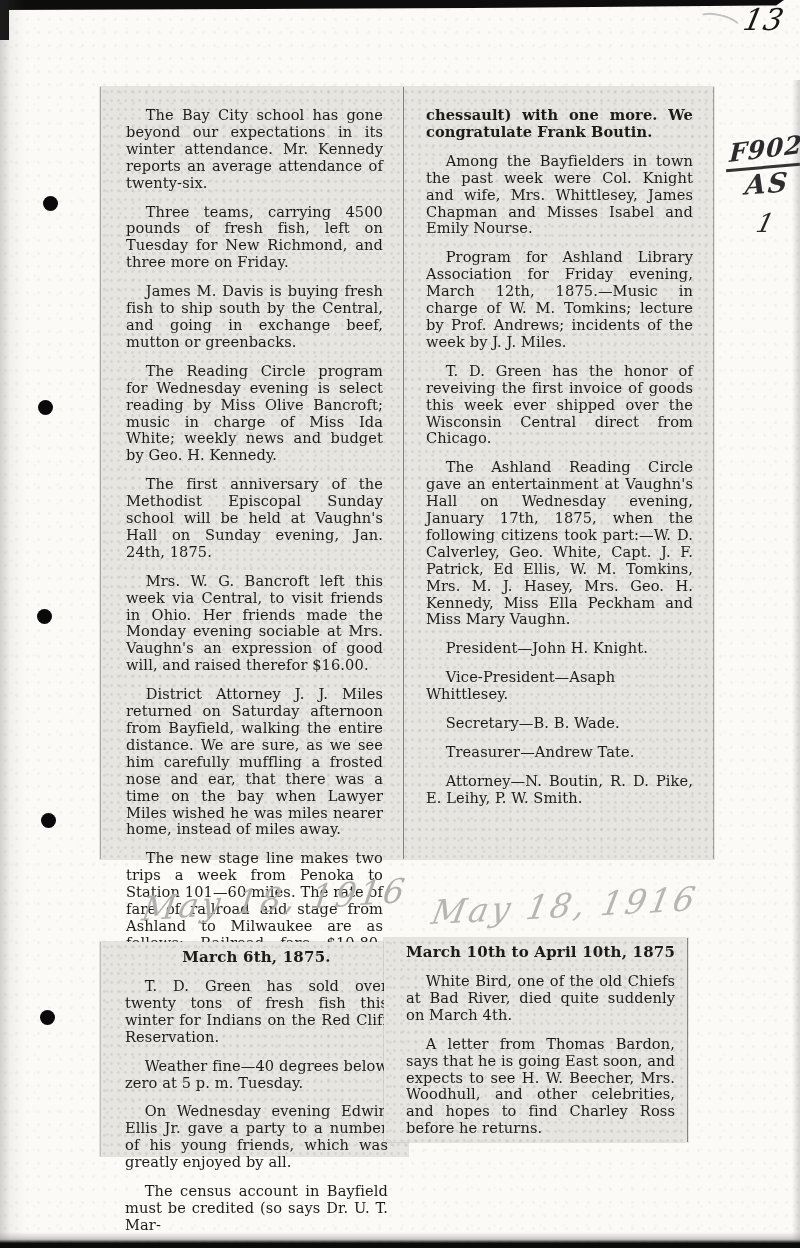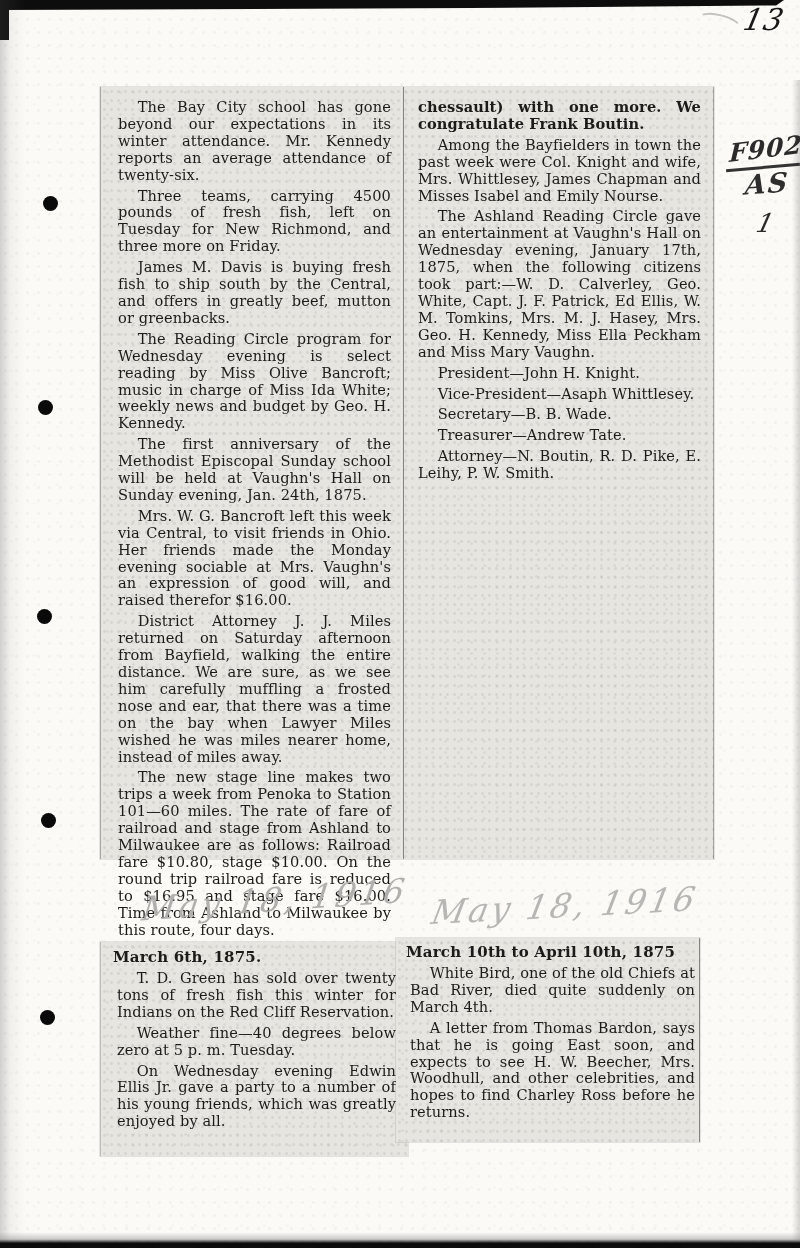--- a/index.html
+++ b/index.html
@@ -47,31 +47,31 @@
       radial-gradient(rgba(90,90,90,.09) 1px, transparent 2px);
     background-size:7px 9px,13px 11px;
     color:#1c1b19;
     box-shadow:0 0 0 1px rgba(120,118,110,.18);
   }
   .clip-top{left:100px;top:87px;width:612px;height:772px;display:flex;
     border-left:1px solid rgba(55,55,55,.35);border-right:1px solid rgba(70,70,70,.40);}
   .col{box-sizing:border-box;padding:8px 8px 0 13px;width:302px;}
   .col.right-col{width:310px;border-left:1px solid rgba(50,50,50,.55);padding-left:10px;}
   p.news{
-    margin:4px;font-size:14.6px;line-height:16.9px;
+    margin:12px;font-size:14.6px;line-height:16.9px;
     text-align:justify;text-indent:1.35em;
     letter-spacing:.1px;
   }
   p.news.no-indent{text-indent:0;font-weight:bold;}
   .clip-bl{left:100px;top:942px;width:308px;height:214px;box-sizing:border-box;padding:6px 8px 0 12px;
     border-left:1px solid rgba(70,70,70,.25);}
-  .clip-br{left:396px;top:938px;width:304px;height:204px;box-sizing:border-box;padding:5px 0 0 10px;
+  .clip-br{left:384px;top:938px;width:304px;height:204px;box-sizing:border-box;padding:5px 0 0 10px;
     border-right:1px solid rgba(55,55,55,.55);}
   h3.clip-title{
-    margin:0 0 1px 0;text-align:left;font-size:15px;font-weight:bold;
+    margin:0 0 1px 0;text-align:center;font-size:15px;font-weight:bold;
     line-height:18px;letter-spacing:.2px;
   }
   
   .hand{
     position:absolute;font-family:"DejaVu Serif",serif;font-style:italic;
     white-space:nowrap;
   }
   .hand-date{
     font-size:33px;color:#b0b0ae;letter-spacing:3px;
     transform:rotate(-4deg) skewX(-12deg);
@@ -121,47 +121,50 @@
 
   <div class="hand margin-code" style="left:729px;top:132px;">F902A8</div>
   <div class="margin-underline" style="left:726px;top:166px;"></div>
   <div class="hand margin-initials" style="left:745px;top:168px;">AS</div>
   <div class="hand margin-one" style="left:757px;top:208px;">1</div>
 
   <div class="clipping clip-top">
     <div class="col left-col">
       <p class="news">The Bay City school has gone beyond our expectations in its winter attendance. Mr. Kennedy reports an average attendance of twenty-six.</p>
       <p class="news">Three teams, carrying 4500 pounds of fresh fish, left on Tuesday for New Richmond, and three more on Friday.</p>
-      <p class="news">James M. Davis is buying fresh fish to ship south by the Central, and offers in greatly beef, mutton or greenbacks.</p>
+      <p class="news">James M. Davis is buying fresh fish to ship south by the Central, and going in exchange beef, mutton or greenbacks.</p>
       <p class="news">The Reading Circle program for Wednesday evening is select reading by Miss Olive Bancroft; music in charge of Miss Ida White; weekly news and budget by Geo. H. Kennedy.</p>
       <p class="news">The first anniversary of the Methodist Episcopal Sunday school will be held at Vaughn's Hall on Sunday evening, Jan. 24th, 1875.</p>
       <p class="news">Mrs. W. G. Bancroft left this week via Central, to visit friends in Ohio. Her friends made the Monday evening sociable at Mrs. Vaughn's an expression of good will, and raised therefor $16.00.</p>
       <p class="news">District Attorney J. J. Miles returned on Saturday afternoon from Bayfield, walking the entire distance. We are sure, as we see him carefully muffling a frosted nose and ear, that there was a time on the bay when Lawyer Miles wished he was miles nearer home, instead of miles away.</p>
       <p class="news">The new stage line makes two trips a week from Penoka to Station 101—60 miles. The rate of fare of railroad and stage from Ashland to Milwaukee are as follows: Railroad fare $10.80, stage $10.00. On the round trip railroad fare is reduced to $16.95 and stage fare $16.00. Time from Ashland to Milwaukee by this route, four days.</p>
     </div>
     <div class="col right-col">
       <p class="news no-indent">chessault) with one more. We congratulate Frank Boutin.</p>
       <p class="news">Among the Bayfielders in town the past week were Col. Knight and wife, Mrs. Whittlesey, James Chapman and Misses Isabel and Emily Nourse.</p>
+      <p class="news">Program for Ashland Library Association for Friday evening, March 12th, 1875.—Music in charge of W. M. Tomkins; lecture by Prof. Andrews; incidents of the week by J. J. Miles.</p>
+      <p class="news">T. D. Green has the honor of reveiving the first invoice of goods this week ever shipped over the Wisconsin Central direct from Chicago.</p>
       <p class="news">The Ashland Reading Circle gave an entertainment at Vaughn's Hall on Wednesday evening, January 17th, 1875, when the following citizens took part:—W. D. Calverley, Geo. White, Capt. J. F. Patrick, Ed Ellis, W. M. Tomkins, Mrs. M. J. Hasey, Mrs. Geo. H. Kennedy, Miss Ella Peckham and Miss Mary Vaughn.</p>
       <p class="news">President—John H. Knight.</p>
       <p class="news">Vice-President—Asaph Whittlesey.</p>
       <p class="news">Secretary—B. B. Wade.</p>
       <p class="news">Treasurer—Andrew Tate.</p>
       <p class="news">Attorney—N. Boutin, R. D. Pike, E. Leihy, P. W. Smith.</p>
     </div>
   </div>
 
   <div class="hand hand-date left" style="left:142px;top:880px;">May 18, 1916</div>
   <div class="hand hand-date right" style="left:432px;top:886px;">May 18, 1916</div>
 
   <div class="clipping clip-bl">
     <h3 class="clip-title">March 6th, 1875.</h3>
     <p class="news">T. D. Green has sold over twenty tons of fresh fish this winter for Indians on the Red Cliff Reservation.</p>
     <p class="news">Weather fine—40 degrees below zero at 5 p. m. Tuesday.</p>
     <p class="news">On Wednesday evening Edwin Ellis Jr. gave a party to a number of his young friends, which was greatly enjoyed by all.</p>
+    <p class="news">The census account in Bayfield must be credited (so says Dr. U. T. Mar-</p>
   </div>
 
   <div class="clipping clip-br">
     <h3 class="clip-title">March 10th to April 10th, 1875</h3>
     <p class="news">White Bird, one of the old Chiefs at Bad River, died quite suddenly on March 4th.</p>
     <p class="news">A letter from Thomas Bardon, says that he is going East soon, and expects to see H. W. Beecher, Mrs. Woodhull, and other celebrities, and hopes to find Charley Ross before he returns.</p>
   </div>
 
 </div>
 

